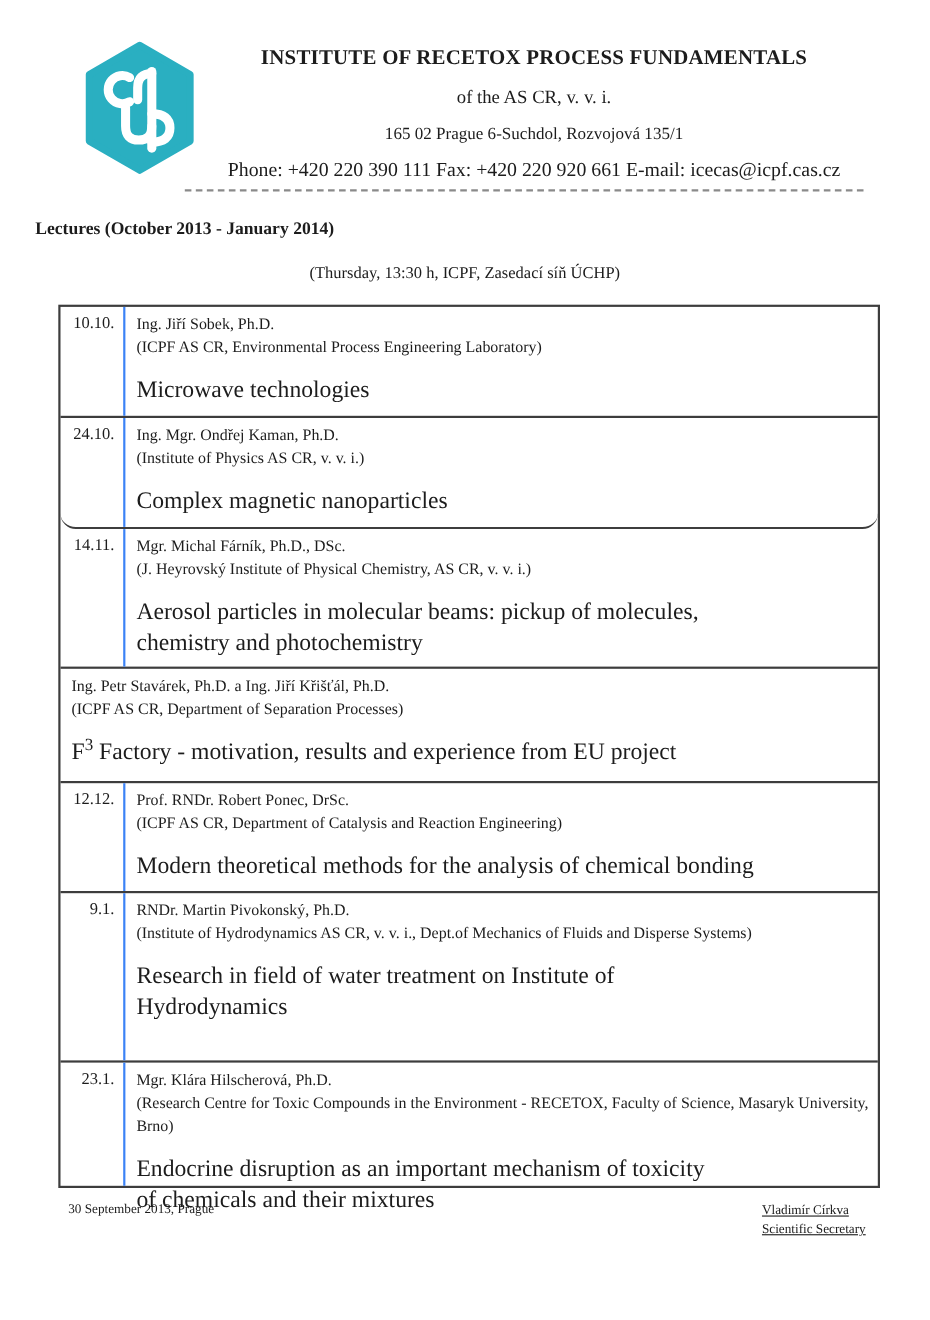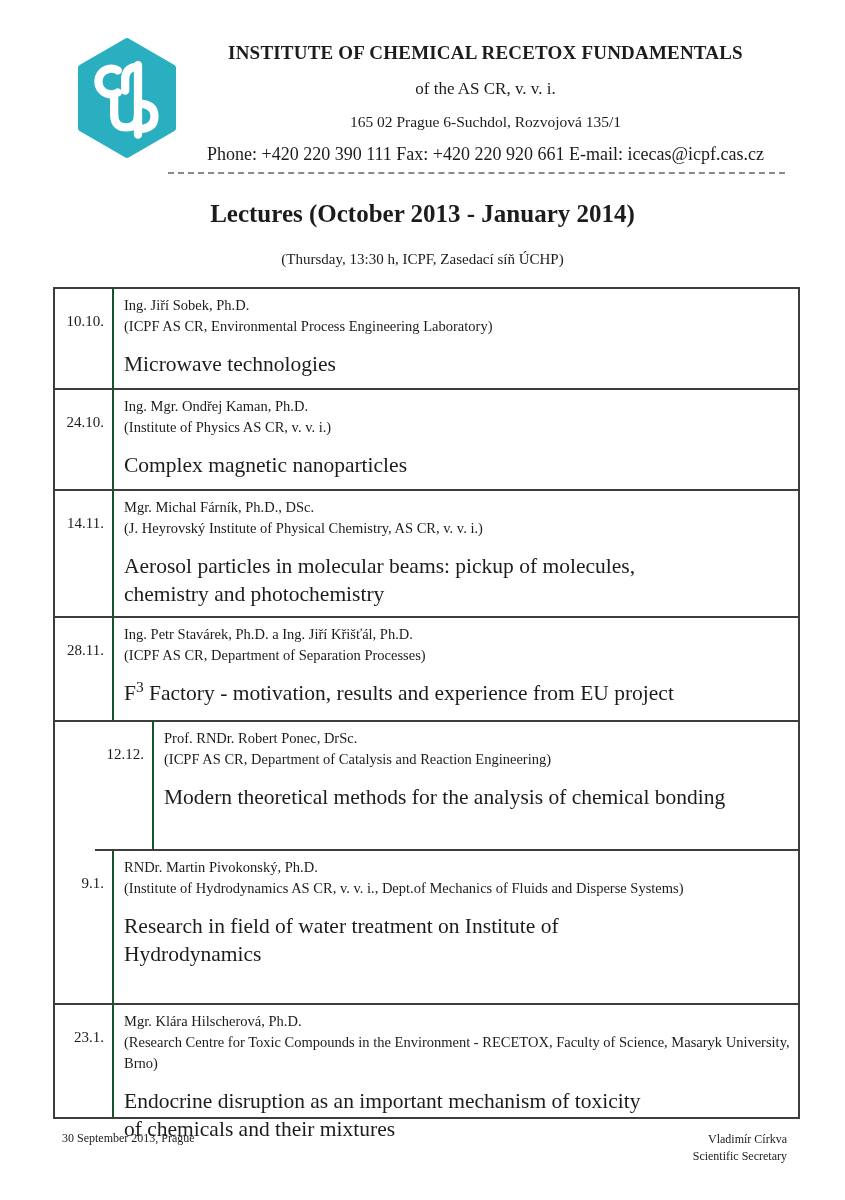--- a/index.html
+++ b/index.html
@@ -10,96 +10,95 @@
     position:relative;
   }
   .header{display:flex;margin:36px 56px 0 72px;}
   .logo{width:110px;height:124px;flex:0 0 auto;}
   .header-text{flex:1;text-align:center;padding-top:2px;}
   .inst{font-size:19px;font-weight:bold;margin:4px 0 0;letter-spacing:.2px;}
   .subname{font-size:17px;font-weight:normal;margin:15px 0 0;}
   .addr{font-size:15.5px;margin:14px 0 0;}
   .contact{font-size:18px;margin:13px 0 0;}
   .rule{margin:7px 0 0 168px;width:617px;border-top:2px dashed #8a8a8a;height:0;}
-  .title{text-align:center;font-size:25px;font-weight:bold;margin:26px 0 0;}
+  .title{text-align:left;font-size:16px;font-weight:bold;margin:26px 0 0;padding-left:32px;}
   .subtitle{text-align:center;font-size:15px;margin:23px 0 0;}
   .table{margin:19px 0 0 53px;width:747px;border:2px solid #3d3d3d;box-sizing:border-box;}
   .row{display:flex;border-bottom:2px solid #3d3d3d;box-sizing:border-box;}
   .row:last-child{border-bottom:none;}
-  .cell-date{width:59px;flex:0 0 auto;border-right:2px solid #14532d;text-align:right;
-    padding:24px 8px 0 0;font-size:15px;box-sizing:border-box;}
+  .cell-date{width:59px;flex:0 0 auto;border-right:2px solid #3b82f6;text-align:right;
+    padding:7px 8px 0 0;font-size:15px;box-sizing:border-box;}
   .cell-main{flex:1;padding:6px 8px 0 10px;min-width:0;}
   .speaker{font-size:14.5px;line-height:1.45;}
   .affil{font-size:14.5px;line-height:1.45;}
   .lecture{font-size:21.5px;margin-top:14px;line-height:1.3;}
   .lecture sup{font-size:72%;line-height:0;}
   .footer{display:flex;justify-content:space-between;margin:12px 58px 0 62px;font-size:12px;}
-  .footer-right{text-align:right;line-height:1.42;}
+  .footer-right{line-height:1.42;text-decoration:underline;}
 </style>
 </head>
 <body>
 
 <div class="header">
   <svg class="logo" viewBox="0 0 120 132" xmlns="http://www.w3.org/2000/svg">
     <polygon points="60,4 110,33 110,99 60,128 10,99 10,33" fill="#2aafc1" stroke="#2aafc1" stroke-width="7" stroke-linejoin="round"></polygon>
     <g fill="none" stroke="#ffffff" stroke-width="9" stroke-linecap="round" stroke-linejoin="round">
       <path d="M50,36 A14,14 0 1 0 50,60"></path>
       <path d="M58,58 V46 Q58,32 72,32"></path>
       <path d="M72,30 V106"></path>
       <path d="M46,66 V84 Q46,98 59,98 Q72,98 72,84"></path>
       <path d="M72,72 Q90,72 90,86 Q90,100 72,100"></path>
     </g>
   </svg>
   <div class="header-text">
-    <div class="inst">INSTITUTE OF CHEMICAL RECETOX FUNDAMENTALS</div>
+    <div class="inst">INSTITUTE OF RECETOX PROCESS FUNDAMENTALS</div>
     <div class="subname">of the AS CR, v. v. i.</div>
     <div class="addr">165 02 Prague 6-Suchdol, Rozvojová 135/1</div>
     <div class="contact">Phone: +420 220 390 111 Fax: +420 220 920 661 E-mail: icecas@icpf.cas.cz</div>
   </div>
 </div>
 
 <div class="rule"></div>
 
 <div class="title">Lectures (October 2013 - January 2014)</div>
 <div class="subtitle">(Thursday, 13:30 h, ICPF, Zasedací síň ÚCHP)</div>
 
 <div class="table" id="lecture-table">
     <div class="row" style="height: 101px;">
       <div class="cell-date">10.10.</div>
       <div class="cell-main">
         <div class="speaker">Ing. Jiří Sobek, Ph.D.</div>
         <div class="affil">(ICPF AS CR, Environmental Process Engineering Laboratory)</div>
         <div class="lecture">Microwave technologies</div>
       </div>
     </div>
-    <div class="row" style="height: 101px;">
+    <div class="row" style="height: 101px; border-radius: 14px;">
       <div class="cell-date">24.10.</div>
       <div class="cell-main">
         <div class="speaker">Ing. Mgr. Ondřej Kaman, Ph.D.</div>
         <div class="affil">(Institute of Physics AS CR, v. v. i.)</div>
         <div class="lecture">Complex magnetic nanoparticles</div>
       </div>
     </div>
     <div class="row" style="height: 127px; justify-content: space-between;">
       <div class="cell-date">14.11.</div>
       <div class="cell-main">
         <div class="speaker">Mgr. Michal Fárník, Ph.D., DSc.</div>
         <div class="affil">(J. Heyrovský Institute of Physical Chemistry, AS CR, v. v. i.)</div>
         <div class="lecture">Aerosol particles in molecular beams: pickup of molecules,<br>chemistry and photochemistry</div>
       </div>
     </div>
     <div class="row" style="height: 104px;">
-      <div class="cell-date">28.11.</div>
       <div class="cell-main">
         <div class="speaker">Ing. Petr Stavárek, Ph.D. a Ing. Jiří Křišťál, Ph.D.</div>
         <div class="affil">(ICPF AS CR, Department of Separation Processes)</div>
         <div class="lecture">F<sup>3</sup> Factory - motivation, results and experience from EU project</div>
       </div>
     </div>
-    <div class="row" style="height: 129px; margin-left: 40px;">
+    <div class="row" style="height: 100px;">
       <div class="cell-date">12.12.</div>
       <div class="cell-main">
         <div class="speaker">Prof. RNDr. Robert Ponec, DrSc.</div>
         <div class="affil">(ICPF AS CR, Department of Catalysis and Reaction Engineering)</div>
         <div class="lecture">Modern theoretical methods for the analysis of chemical bonding</div>
       </div>
     </div>
     <div class="row" style="height: 154px;">
       <div class="cell-date">9.1.</div>
       <div class="cell-main">

